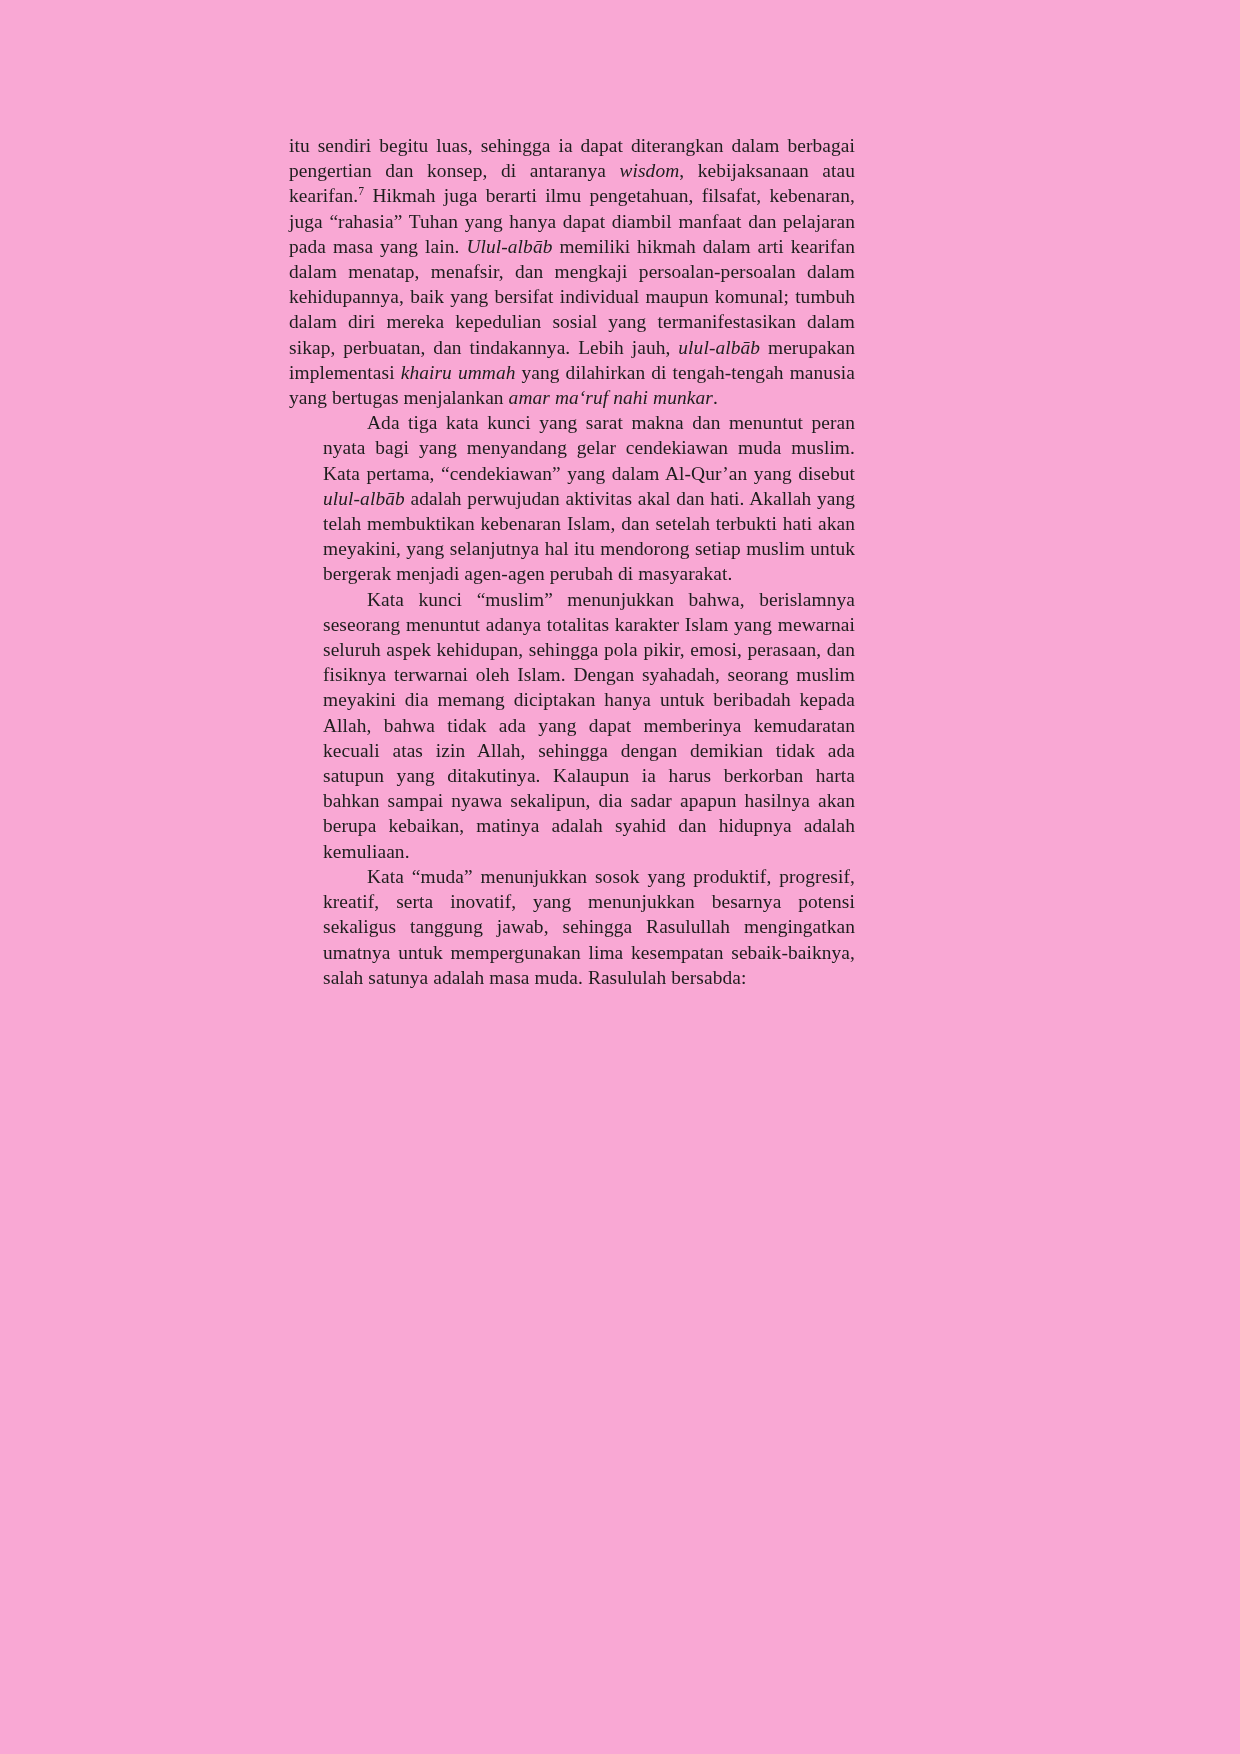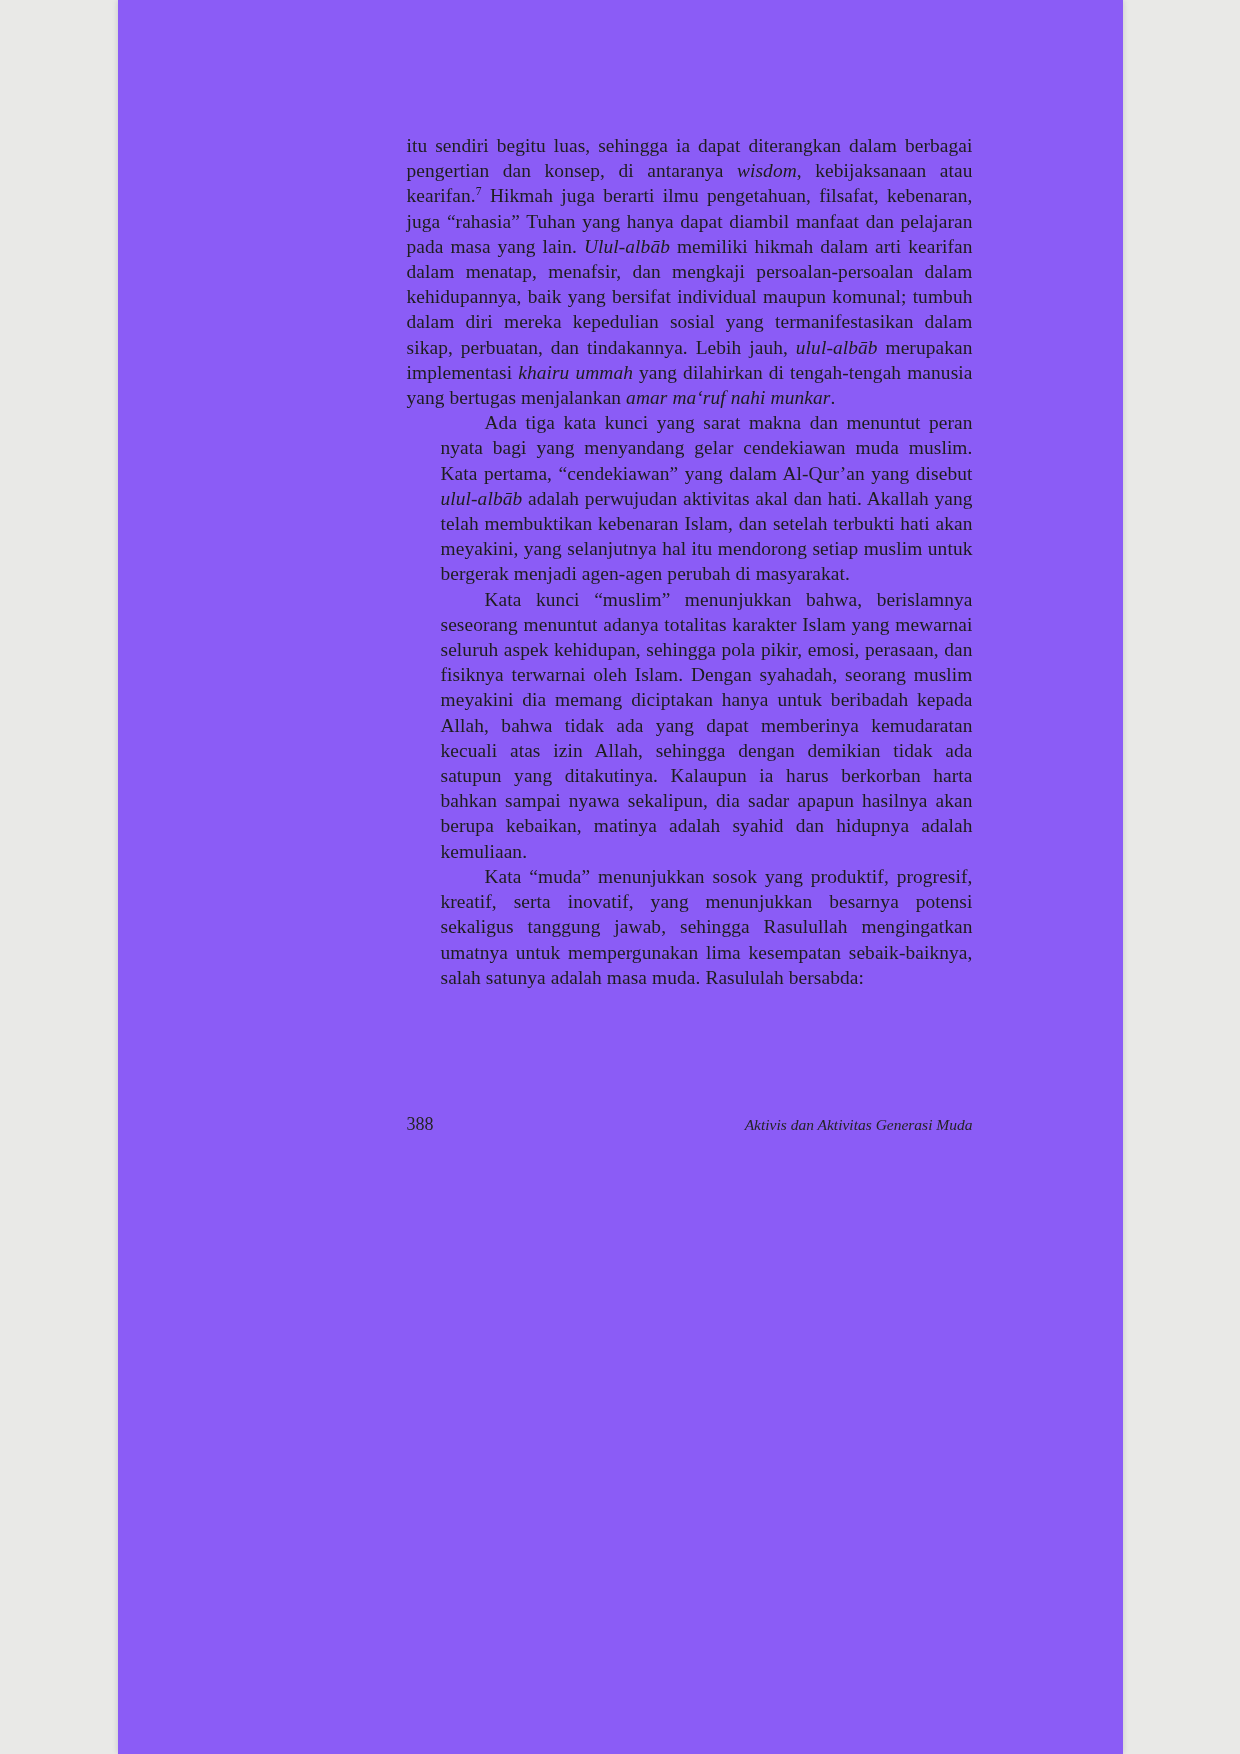--- a/index.html
+++ b/index.html
@@ -2,24 +2,24 @@
 <html><head>
 <meta charset="utf-8">
 <style>
   html, body {
     margin: 0;
     padding: 0;
     background: #e9e9e7;
   }
   .page {
     position: relative;
-    width: 1005px;
+    width: 1240px;
     height: 1754px;
     margin: 0 auto;
-    background: #8b5cf6;
+    background: #f9a8d4;
     color: #1e1e1e;
     font-family: "Liberation Serif", "DejaVu Serif", serif;
     overflow: hidden;
     box-shadow: 0 0 6px rgba(0,0,0,0.15);
   }
   .text-block {
     position: absolute;
     left: 289px;
     top: 133px;
     width: 566px;
@@ -68,18 +68,14 @@
 
 <div class="page">
 
   <div class="text-block">
       <p class="para"><span>itu sendiri begitu luas, sehingga ia dapat diterangkan dalam berbagai pengertian dan konsep, di antaranya </span><em>wisdom</em><span>, kebijaksanaan atau kearifan.</span><sup>7</sup><span> Hikmah juga berarti ilmu pengetahuan, filsafat, kebenaran, juga “rahasia” Tuhan yang hanya dapat diambil manfaat dan pelajaran pada masa yang lain. </span><em>Ulul-albāb</em><span> memiliki hikmah dalam arti kearifan dalam menatap, menafsir, dan mengkaji persoalan-persoalan dalam kehidupannya, baik yang bersifat individual maupun komunal; tumbuh dalam diri mereka kepedulian sosial yang termanifestasikan dalam sikap, perbuatan, dan tindakannya. Lebih jauh, </span><em>ulul-albāb</em><span> merupakan implementasi </span><em>khairu ummah</em><span> yang dilahirkan di tengah-tengah manusia yang bertugas menjalankan </span><em>amar ma‘ruf nahi munkar</em><span>.</span></p>
       <p class="para indent"><span>Ada tiga kata kunci yang sarat makna dan menuntut peran nyata bagi yang menyandang gelar cendekiawan muda muslim. Kata pertama, “cendekiawan” yang dalam Al-Qur’an yang disebut </span><em>ulul-albāb</em><span> adalah perwujudan aktivitas akal dan hati. Akallah yang telah membuktikan kebenaran Islam, dan setelah terbukti hati akan meyakini, yang selanjutnya hal itu mendorong setiap muslim untuk bergerak menjadi agen-agen perubah di masyarakat.</span></p>
       <p class="para indent"><span>Kata kunci “muslim” menunjukkan bahwa, berislamnya seseorang menuntut adanya totalitas karakter Islam yang mewarnai seluruh aspek kehidupan, sehingga pola pikir, emosi, perasaan, dan fisiknya terwarnai oleh Islam. Dengan syahadah, seorang muslim meyakini dia memang diciptakan hanya untuk beribadah kepada Allah, bahwa tidak ada yang dapat memberinya kemudaratan kecuali atas izin Allah, sehingga dengan demikian tidak ada satupun yang ditakutinya. Kalaupun ia harus berkorban harta bahkan sampai nyawa sekalipun, dia sadar apapun hasilnya akan berupa kebaikan, matinya adalah syahid dan hidupnya adalah kemuliaan.</span></p>
       <p class="para indent"><span>Kata “muda” menunjukkan sosok yang produktif, progresif, kreatif, serta inovatif, yang menunjukkan besarnya potensi sekaligus tanggung jawab, sehingga Rasulullah mengingatkan umatnya untuk mempergunakan lima kesempatan sebaik-baiknya, salah satunya adalah masa muda. Rasululah bersabda:</span></p>
     </div>
 
-  <div class="footer">
-    <span class="page-number">388</span>
-    <span class="running-title">Aktivis dan Aktivitas Generasi Muda</span>
-  </div>
 
 </div>
 
 </body></html>

